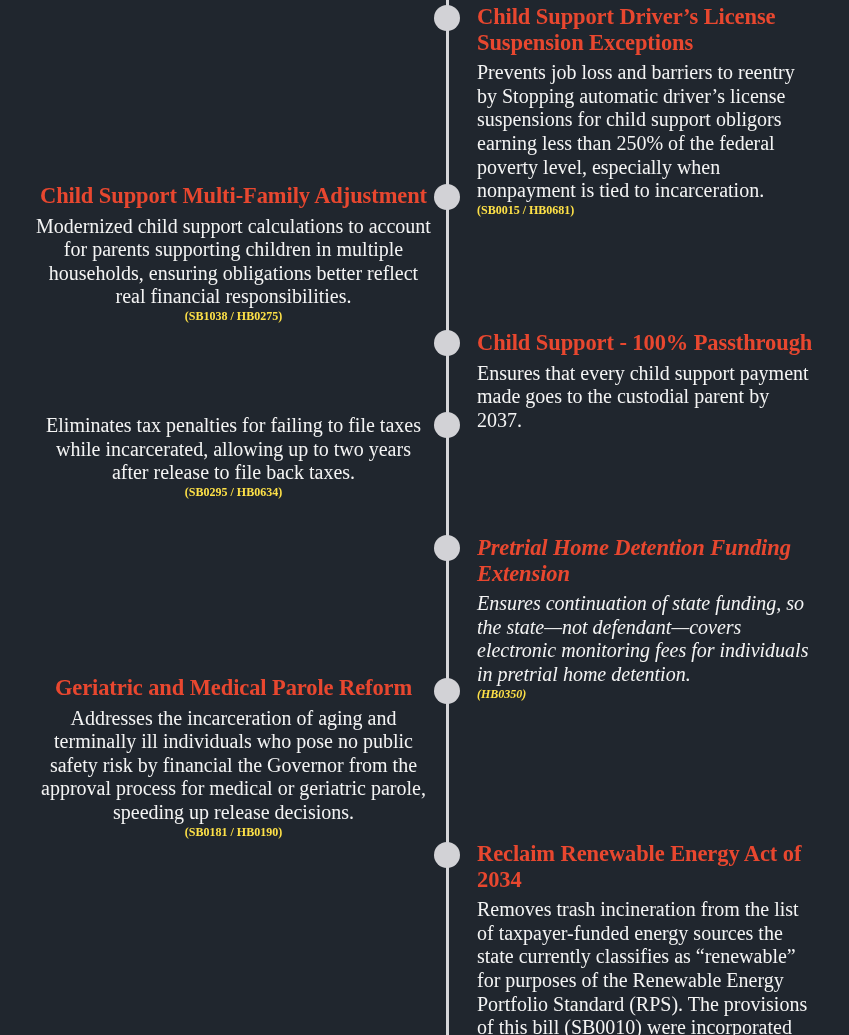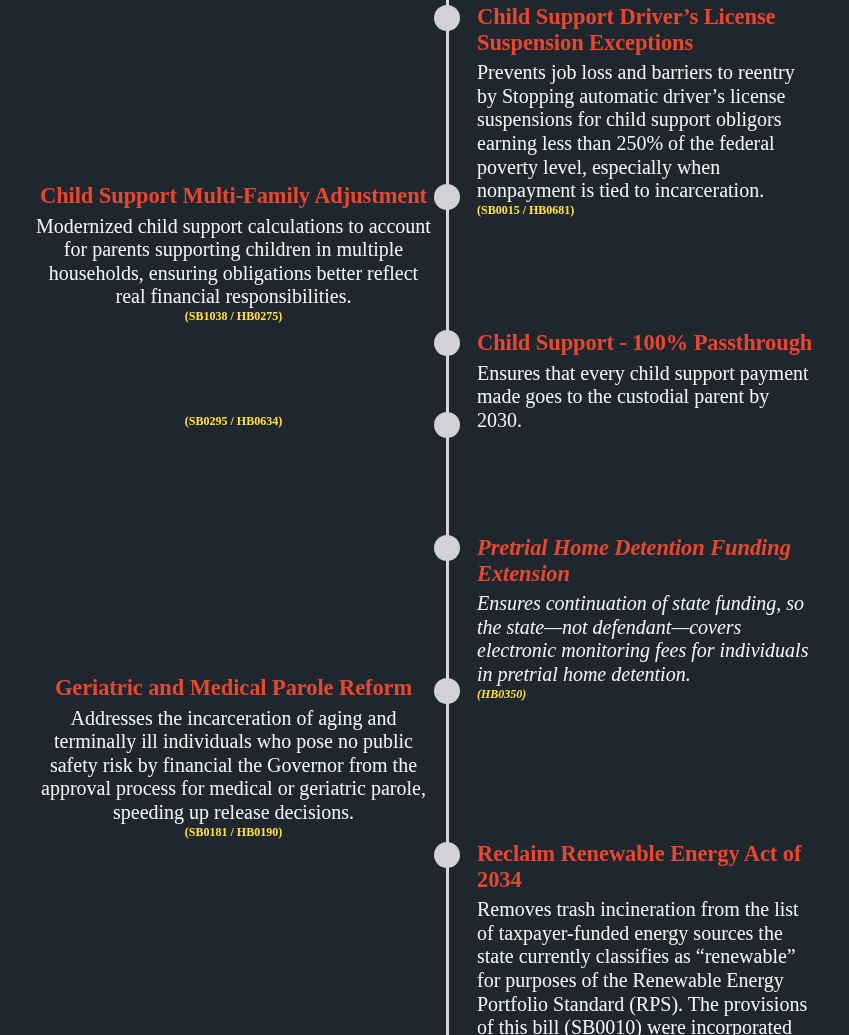--- a/index.html
+++ b/index.html
@@ -98,23 +98,24 @@
         <p class="entry-desc">Prevents job loss and barriers to reentry by Stopping automatic driver’s license suspensions for child support obligors earning less than 250% of the federal poverty level, especially when nonpayment is tied to incarceration.</p>
         <p class="entry-bill">(SB0015 / HB0681)</p>
       </div>
       <div class="entry side-left" style="top: 183px;">
         <h2 class="entry-title">Child Support Multi-Family Adjustment</h2>
         <p class="entry-desc">Modernized child support calculations to account for parents supporting children in multiple households, ensuring obligations better reflect real financial responsibilities.</p>
         <p class="entry-bill">(SB1038 / HB0275)</p>
       </div>
       <div class="entry side-right" style="top: 330px;">
         <h2 class="entry-title">Child Support - 100% Passthrough</h2>
-        <p class="entry-desc">Ensures that every child support payment made goes to the custodial parent by 2030.</p>
+        <p class="entry-desc">Ensures that every child support payment made goes to the custodial parent by 2037.</p>
       </div>
       <div class="entry side-left" style="top: 414px;">
+        <p class="entry-desc">Eliminates tax penalties for failing to file taxes while incarcerated, allowing up to two years after release to file back taxes.</p>
         <p class="entry-bill">(SB0295 / HB0634)</p>
       </div>
       <div class="entry side-right" style="top: 535px; font-style: italic;">
         <h2 class="entry-title">Pretrial Home Detention Funding Extension</h2>
         <p class="entry-desc">Ensures continuation of state funding, so the state—not defendant—covers electronic monitoring fees for individuals in pretrial home detention.</p>
         <p class="entry-bill">(HB0350)</p>
       </div>
       <div class="entry side-left" style="top: 675px;">
         <h2 class="entry-title">Geriatric and Medical Parole Reform</h2>
         <p class="entry-desc">Addresses the incarceration of aging and terminally ill individuals who pose no public safety risk by financial the Governor from the approval process for medical or geriatric parole, speeding up release decisions.</p>

